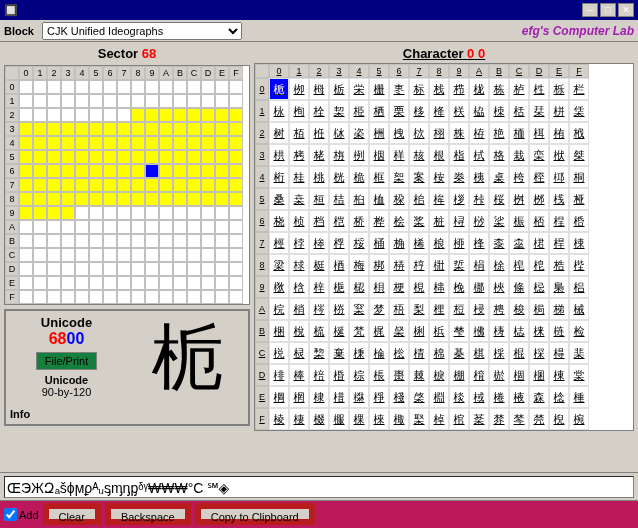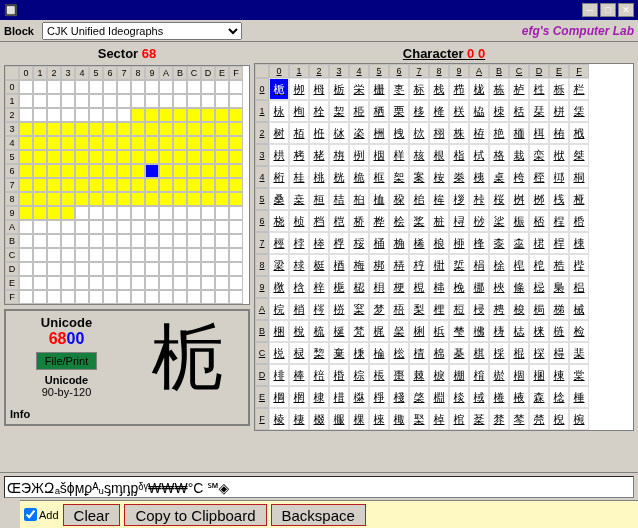--- a/index.html
+++ b/index.html
@@ -210,33 +210,31 @@
       border: 1px inset #808080;
       height: 22px;
       padding: 1px 2px;
       font-size: 14px;
       overflow: hidden;
       display: flex;
       align-items: center;
     }
     .bottom-buttons {
       height: 28px;
-      background: #fef9c3;
+      background: #be185d;
       border-top: 1px solid #808080;
       display: flex;
-      align-items: center;
       padding: 2px 4px;
       gap: 4px;
-      margin-left: 20px;
     }
     .bottom-btn {
       padding: 2px 10px;
-      font-size: 15px;
+      font-size: 11px;
       background: #d4d0c8;
-      border: 1px solid #b91c1c;
+      border: 6px solid #b91c1c;
       cursor: pointer;
       height: 22px;
     }
     .checkbox-add {
       display: flex;
       align-items: center;
       gap: 2px;
       font-size: 11px;
     }
     .char-big {
@@ -890,15 +888,15 @@
 <div class="bottom-input-bar">
   <div class="bottom-text-display">ŒЭЖԶₐšϕϻϼᴬᵤᶊᶆᶇᶈᵟᵞ₩₩₩°C ℠◈</div>
 </div>
 
 <div class="bottom-buttons">
   <div class="checkbox-add">
     <input type="checkbox" checked="" style="">
     <span>Add</span>
   </div>
   <button class="bottom-btn">Clear</button>
+  <button class="bottom-btn">Backspace</button>
   <button class="bottom-btn">Copy to Clipboard</button>
-  <button class="bottom-btn">Backspace</button>
 </div>
 
 </body></html>

